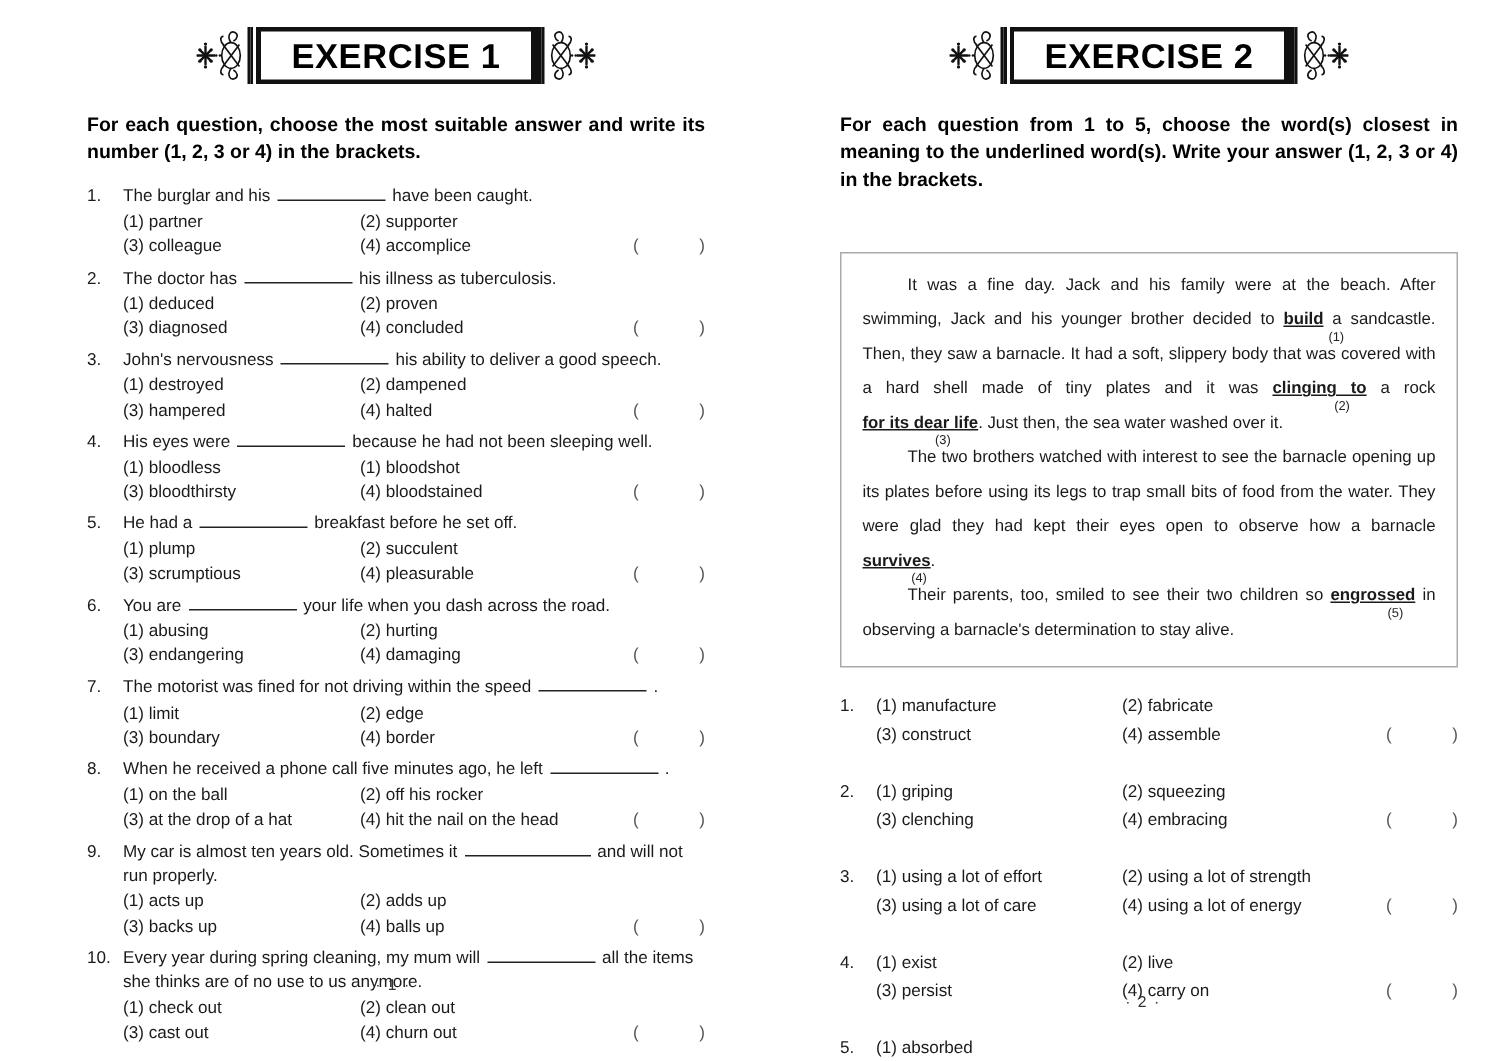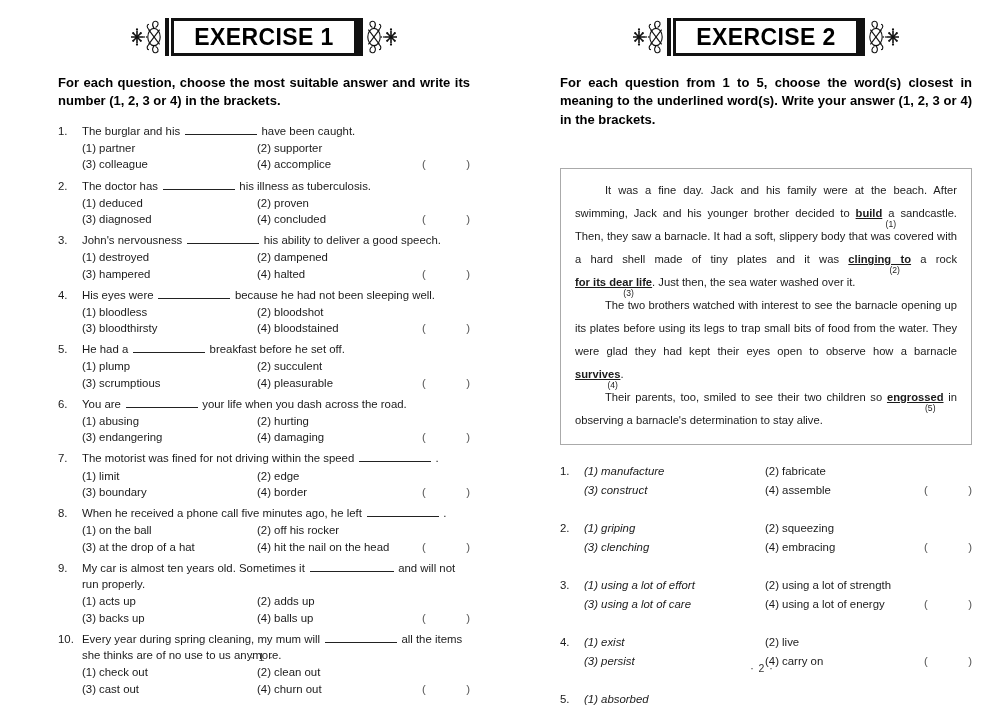--- a/index.html
+++ b/index.html
@@ -120,21 +120,21 @@
     vertical-align: baseline;
     height: 0.82em;
     margin: 0 1.5px;
   }
   .opts {
     display: flex;
     position: relative;
     gap: 12px;
   }
   .opt-a { width: 146px; flex: 0 0 146px; }
-  .opt-b { flex: 1 1 auto; margin-left: 17px; }
+  .opt-b { flex: 1 1 auto; }
   .brk {
     position: absolute;
     right: 0;
     top: 0;
     width: 48px;
     display: flex;
     justify-content: space-between;
     color: #555;
   }
 
@@ -169,21 +169,21 @@
 
   
   .qlist2 { font-size: 11.4px; line-height: 1.45; }
   .q2 {
     display: flex;
     margin-bottom: 19px;
   }
   .q2 .num { width: 24px; flex: 0 0 24px; }
   .q2 .body { flex: 1 1 auto; }
   .q2 .opts { margin-bottom: 2.5px; }
-  .q2 .opt-a { width: 152px; flex: 0 0 152px; font-style: italic; }
+  .q2 .opt-a { width: 152px; flex: 0 0 152px; }
   .q2 .brk { width: 48px; }
 
   
   .pagenum {
     position: absolute;
     bottom: 44px;
     left: 0;
     right: 0;
     text-align: center;
     font-size: 10.5px;
@@ -323,21 +323,21 @@
               </div>
             </div>
           </div>
         </div>
         <div class="q">
           <div class="num">4.</div>
           <div class="body">
             <div class="stem"><span>His eyes were</span> <span class="blank" style="width: 72px;"></span> <span>because he had not been sleeping well.</span></div>
             <div class="opts">
               <div class="opt-a">(1) bloodless</div>
-              <div class="opt-b">(2) bloodshot</div>
+              <div class="opt-b">(1) bloodshot</div>
             </div>
             <div class="opts">
               <div class="opt-a">(3) bloodthirsty</div>
               <div class="opt-b">(4) bloodstained</div>
               <div class="brk">
                 <span>(</span>
                 <span>)</span>
               </div>
             </div>
           </div>

